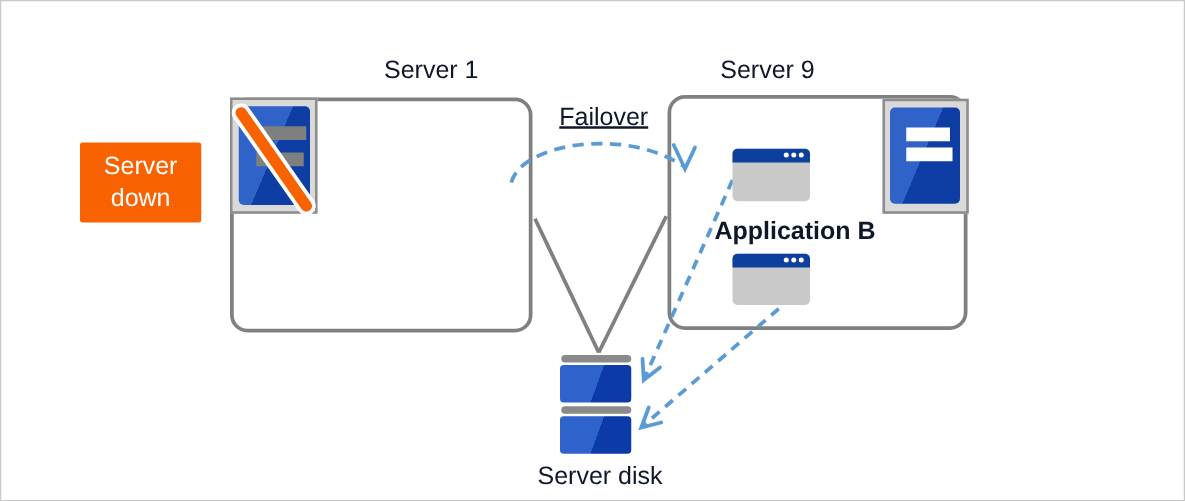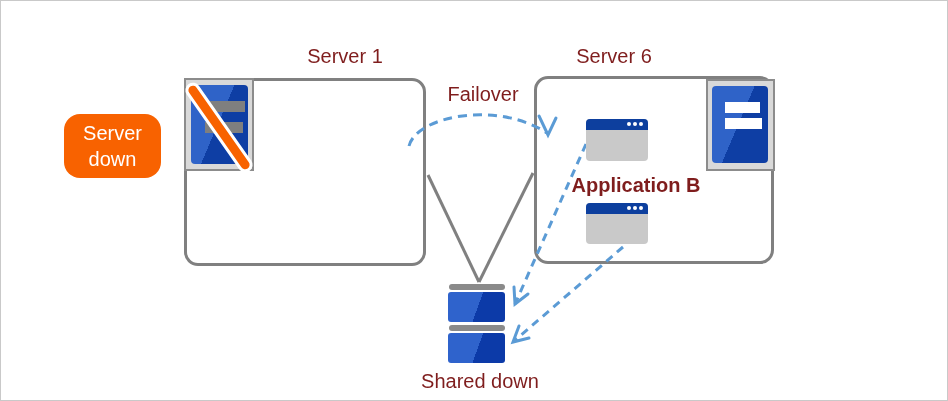--- a/index.html
+++ b/index.html
@@ -1,25 +1,25 @@
 <!DOCTYPE html>
 <html><head>
 <meta charset="utf-8">
 <style>
   html,body{margin:0;padding:0;background:#fff;}
   body{font-family:"Liberation Sans",sans-serif;}
   .canvas{position:relative;width:948px;height:401px;background:#ffffff;
           border:1px solid #c9c9c9;box-sizing:border-box;overflow:hidden;}
-  .label{position:absolute;color:#7f1d1d;font-size:20px;text-align:center;white-space:nowrap;}
+  .label{position:absolute;color:#0f172a;font-size:20px;text-align:center;white-space:nowrap;}
   
   .server-box{position:absolute;background:#fff;border:3px solid #808080;border-radius:14px;box-sizing:border-box;}
   .box-s1{left:183px;top:77px;width:242px;height:188px;}
   .box-s2{left:533px;top:75px;width:240px;height:188px;}
   
-  .badge{position:absolute;left:63px;top:113px;width:97px;height:64px;border-radius:16px;
+  .badge{position:absolute;left:63px;top:113px;width:97px;height:64px;border-radius:2px;
          background:#f86200;color:#fff;display:flex;align-items:center;justify-content:center;
          text-align:center;font-size:20px;line-height:26px;}
   .badge span{display:block;width:80px;white-space:normal;}
   
   .icon-panel{position:absolute;background:#d9d9d9;border:2px solid #8c8c8c;box-sizing:border-box;}
   .panel-s1{left:183px;top:77px;width:70px;height:93px;}
   .panel-s2{left:705px;top:78px;width:69px;height:92px;}
   .server-body{position:absolute;border-radius:4px;
                background:linear-gradient(113deg,#2f63c8 0 48%,#0e3ea4 48% 100%);}
   .body-s1{left:5px;top:5px;width:57px;height:79px;}
@@ -50,22 +50,22 @@
 </style>
 </head>
 <body>
 
 <div class="canvas">
 
   <div class="server-box box-s1"></div>
   <div class="server-box box-s2"></div>
 
   <div class="label" style="left:244px;top:44px;width:200px;">Server 1</div>
-  <div class="label" style="left:513px;top:44px;width:200px;">Server 6</div>
-  <div class="label" style="left:412px;top:82px;width:140px;">Failover</div>
+  <div class="label" style="left:513px;top:44px;width:200px;">Server 9</div>
+  <div class="label" style="left:412px;top:82px;width:140px;text-decoration:underline;">Failover</div>
 
   <div class="badge">
     <span>Server down</span>
   </div>
 
   <svg class="connectors" width="948" height="401" viewBox="0 0 948 401">
 
     <path d="M427,174 L478,281" stroke="#808080" stroke-width="3" fill="none"></path>
     <path d="M532,172 L478,281" stroke="#808080" stroke-width="3" fill="none"></path>
 
@@ -114,15 +114,15 @@
         </span>
     </div>
   </div>
 
   <div>
     <div class="disk-bar" style="top:283px;"></div>
     <div class="disk-block" style="top:291px;"></div>
     <div class="disk-bar" style="top:324px;"></div>
     <div class="disk-block" style="top:332px;"></div>
   </div>
-  <div class="label" style="left:379px;top:369px;width:200px;">Shared down</div>
+  <div class="label" style="left:379px;top:369px;width:200px;">Server disk</div>
 
 </div>
 
 </body></html>

